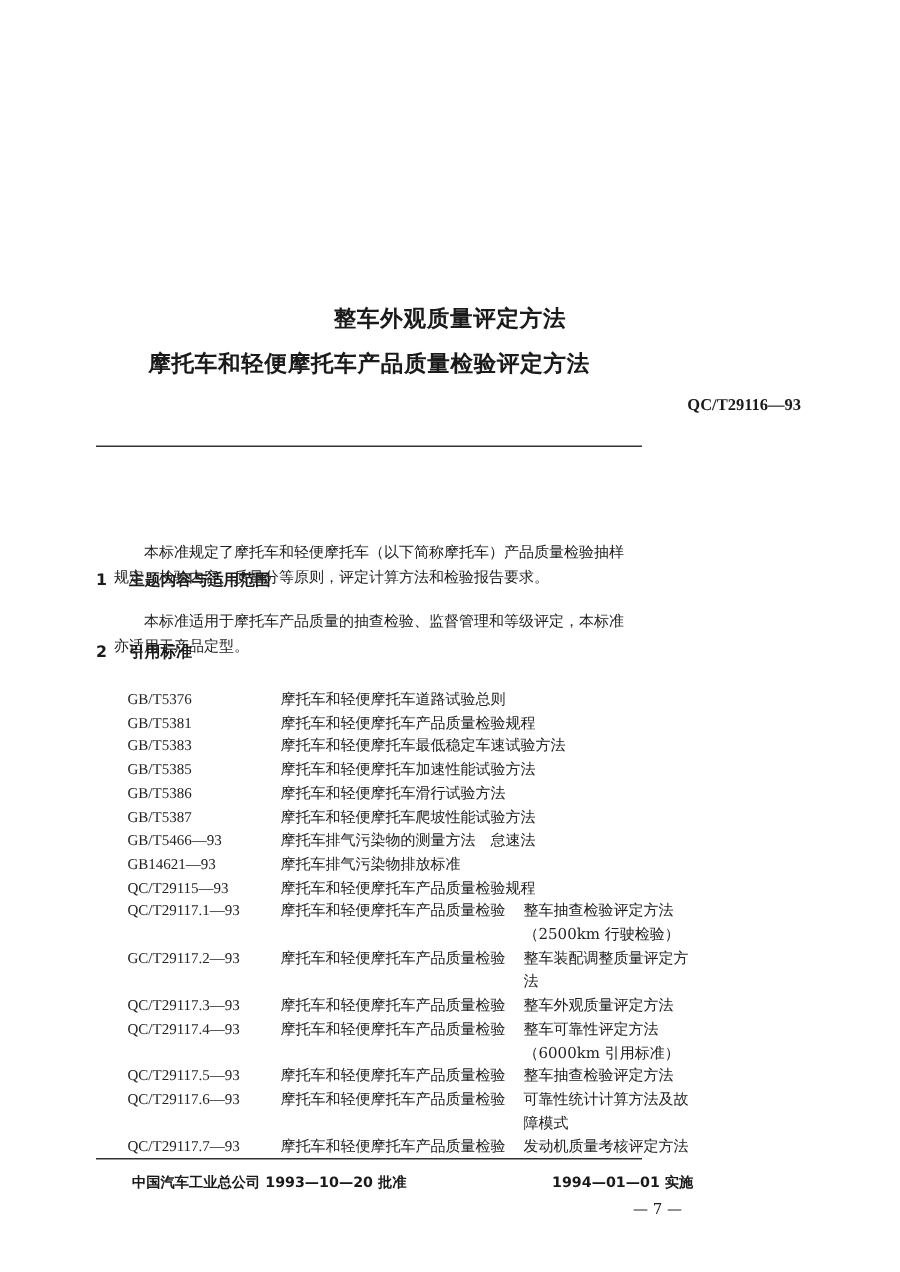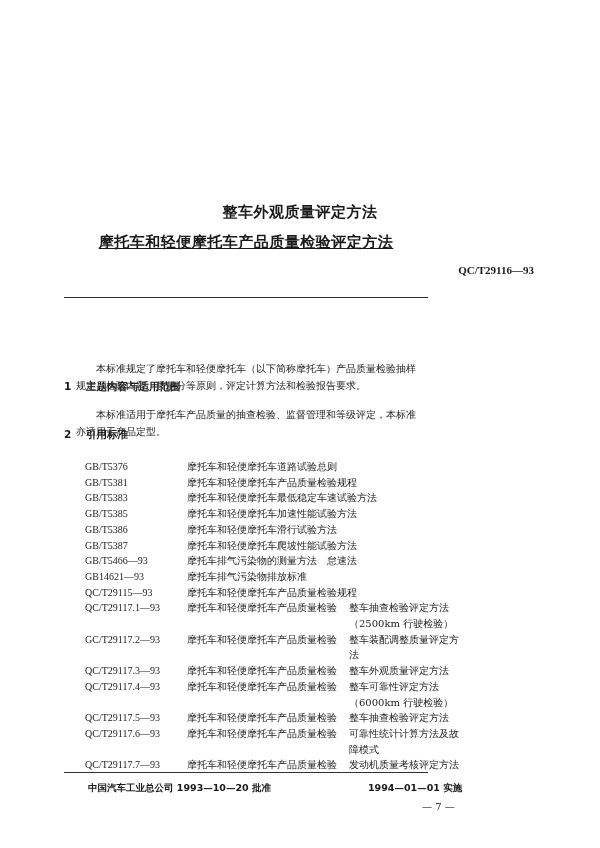--- a/index.html
+++ b/index.html
@@ -2,21 +2,21 @@
 <html><head>
 <meta charset="utf-8">
 <style>
   html, body { margin: 0; padding: 0; background: #ffffff; }
   body { width: 600px; height: 848px; position: relative; overflow: hidden;
          font-family: "DejaVu Serif", "Liberation Serif", serif; color: #1a1a1a; }
   .abs { position: absolute; white-space: nowrap; }
   .title1 { left: 0; width: 600px; top: 203px; text-align: center; font-family: "DejaVu Sans", sans-serif;
             font-weight: bold; font-size: 15px; letter-spacing: 0.5px; }
   .title2 { left: 0; width: 492px; top: 233px; text-align: center; font-family: "DejaVu Sans", sans-serif;
-            font-weight: bold; font-size: 15px; letter-spacing: 0.5px; text-decoration: underline; }
+            font-weight: bold; font-size: 15px; letter-spacing: 0.5px; }
   .code { right: 66px; top: 264px; font-family: "Liberation Serif", serif; font-weight: bold; font-size: 11px; }
   .rule { position: absolute; left: 64px; width: 364px; height: 0; border-top: 1.5px solid #333; }
   .rule.top { top: 297px; width: 364px; }
   .rule.bot { top: 772px; width: 364px; }
   .sec { left: 64px; font-family: "DejaVu Sans", sans-serif; font-weight: bold; font-size: 10.5px; }
   .sec .num { display: inline-block; width: 22px; }
   .para { position: absolute; left: 64px; width: 370px; font-size: 10px; line-height: 17px; color: #222; }
   .para p { margin: 12px; text-indent: 20px; }
   .refs { position: absolute; left: 85px; top: 459px; font-size: 10px; line-height: 15.7px; color: #222; }
   .refrow { display: flex; }
@@ -97,21 +97,21 @@
       <span class="refsub">整车装配调整质量评定方法</span>
     </div>
     <div class="refrow">
       <span class="refcode">QC/T29117.3—93</span>
       <span class="reftitle">摩托车和轻便摩托车产品质量检验</span>
       <span class="refsub">整车外观质量评定方法</span>
     </div>
     <div class="refrow">
       <span class="refcode">QC/T29117.4—93</span>
       <span class="reftitle">摩托车和轻便摩托车产品质量检验</span>
-      <span class="refsub">整车可靠性评定方法（6000km 行驶检验）</span>
+      <span class="refsub">整车可靠性评定方法（6000km 引用标准）</span>
     </div>
     <div class="refrow">
       <span class="refcode">QC/T29117.5—93</span>
       <span class="reftitle">摩托车和轻便摩托车产品质量检验</span>
       <span class="refsub">整车抽查检验评定方法</span>
     </div>
     <div class="refrow">
       <span class="refcode">QC/T29117.6—93</span>
       <span class="reftitle">摩托车和轻便摩托车产品质量检验</span>
       <span class="refsub">可靠性统计计算方法及故障模式</span>

